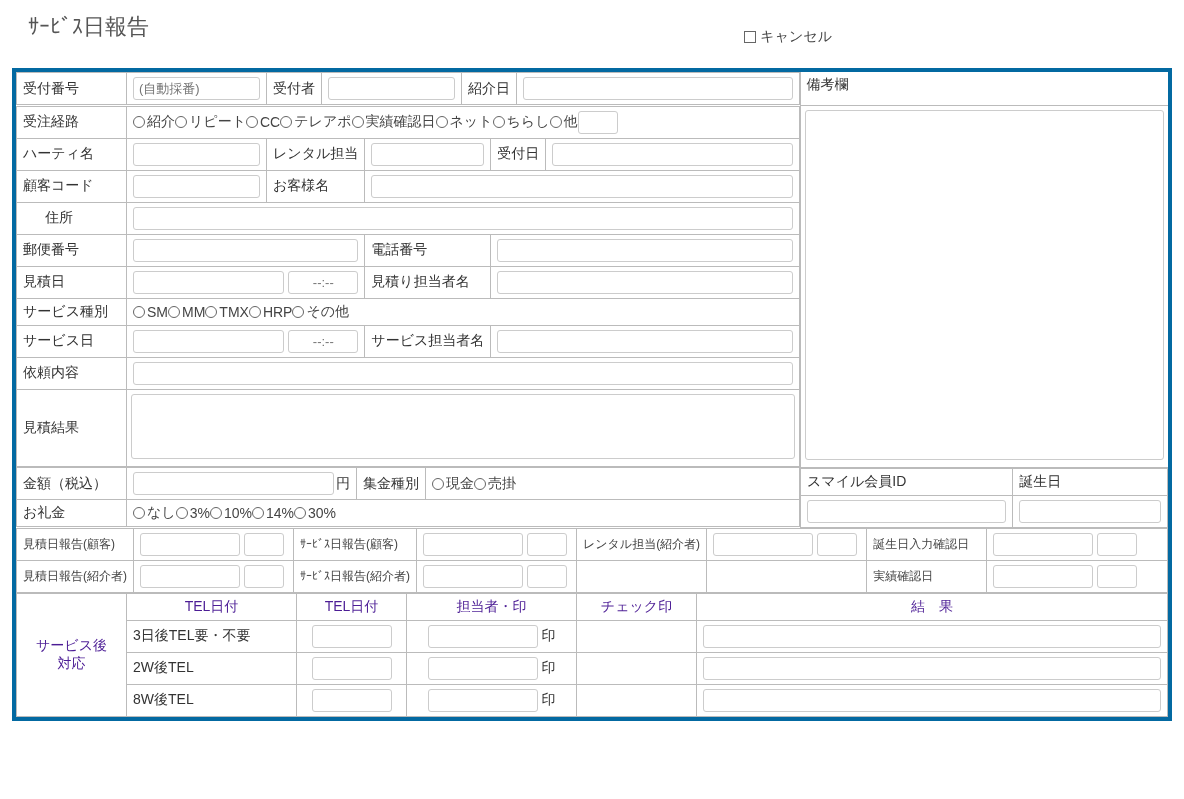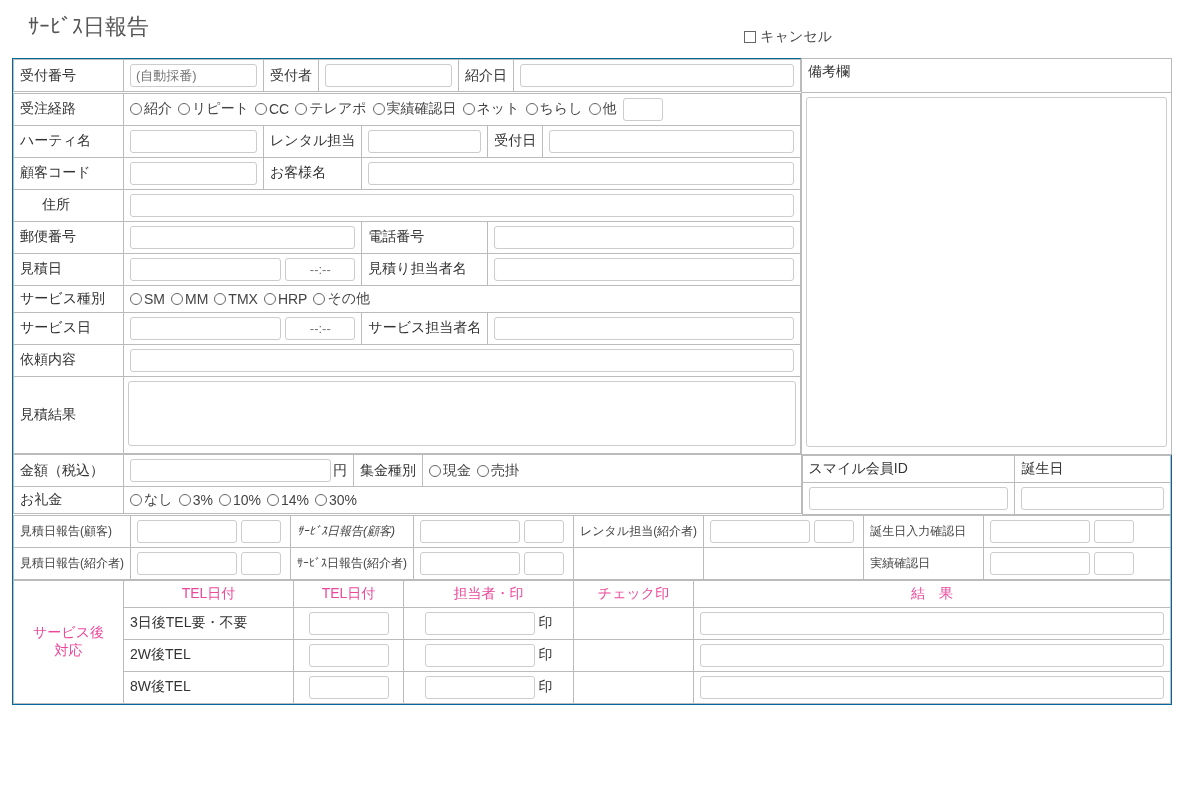--- a/index.html
+++ b/index.html
@@ -30,24 +30,24 @@
     gap: 4px;
     color: #444;
   }
   .checkbox {
     width: 12px;
     height: 12px;
     border: 1px solid #666;
     display: inline-block;
   }
   .main-grid {
-    border: 1px solid #0369a1;
+    border: 4px solid #0369a1;
     border-collapse: collapse;
     width: 100%;
-    margin-top: 12px;
+    margin-top: 22px;
   }
   table { border-collapse: collapse; }
   td, th {
     border: 1px solid #bbb;
     padding: 4px 6px;
     vertical-align: middle;
     font-weight: normal;
     text-align: left;
   }
   .label-cell {
@@ -58,37 +58,37 @@
   input[type=text], textarea {
     border: 1px solid #ccc;
     border-radius: 3px;
     padding: 3px 5px;
     font-family: inherit;
     font-size: 13px;
     width: 100%;
     background: #fff;
   }
   textarea { resize: none; height: 100%; }
-  .radio-group { display: flex; flex-wrap: wrap; gap: 6px; align-items: center; }
+  .radio-group { display: flex; flex-wrap: wrap; align-items: center; }
   .radio-item { display: inline-flex; align-items: center; gap: 2px; white-space: nowrap; color:#444;}
   .radio-circle {
     width: 12px;
     height: 12px;
     border: 1px solid #666;
     border-radius: 50%;
     display: inline-block;
   }
   .flex-row { display: flex; gap: 4px; align-items: center; }
   .small-label { font-size: 12px; white-space: nowrap; color:#444; }
   .remarks-box { height: 350px; }
   .med-input { width: 120px; }
   .amount-row { display:flex; align-items:center; gap:4px;}
   .yen-unit { margin-left: -2px; }
   .svc-table td, .svc-table th { text-align: center; }
-  .svc-table th { font-weight: normal; color:#ec4899; }
+  .svc-table th { font-weight: normal; color:#4c1d95; }
   .svc-table .row-label { text-align: left; }
 </style>
 </head>
 <body>
 
 <div class="top-row">
   <h1 class="page-title">ｻｰﾋﾞｽ日報告</h1>
   <div class="cancel-area">
     <span class="checkbox"></span>
     <span>キャンセル</span>
@@ -335,21 +335,21 @@
       <table style="width:100%;">
         <tbody>
               <tr>
           <td class="small-label" style="width:110px;">見積日報告(顧客)</td>
           <td style="width:160px;">
             <div class="flex-row">
               <input type="text" style="width: 100px;">
               <input type="text" style="width: 40px;">
             </div>
           </td>
-          <td class="small-label" style="width:110px;font-style:italic;">ｻｰﾋﾞｽ日報告(顧客)</td>
+          <td class="small-label" style="width:110px;">ｻｰﾋﾞｽ日報告(顧客)</td>
           <td style="width:160px;">
             <div class="flex-row">
               <input type="text" style="width: 100px;">
               <input type="text" style="width: 40px;">
             </div>
           </td>
           <td class="small-label" style="width:110px;">レンタル担当(紹介者)</td>
           <td style="width:160px;">
             <div class="flex-row">
               <input type="text" style="width: 100px;">

